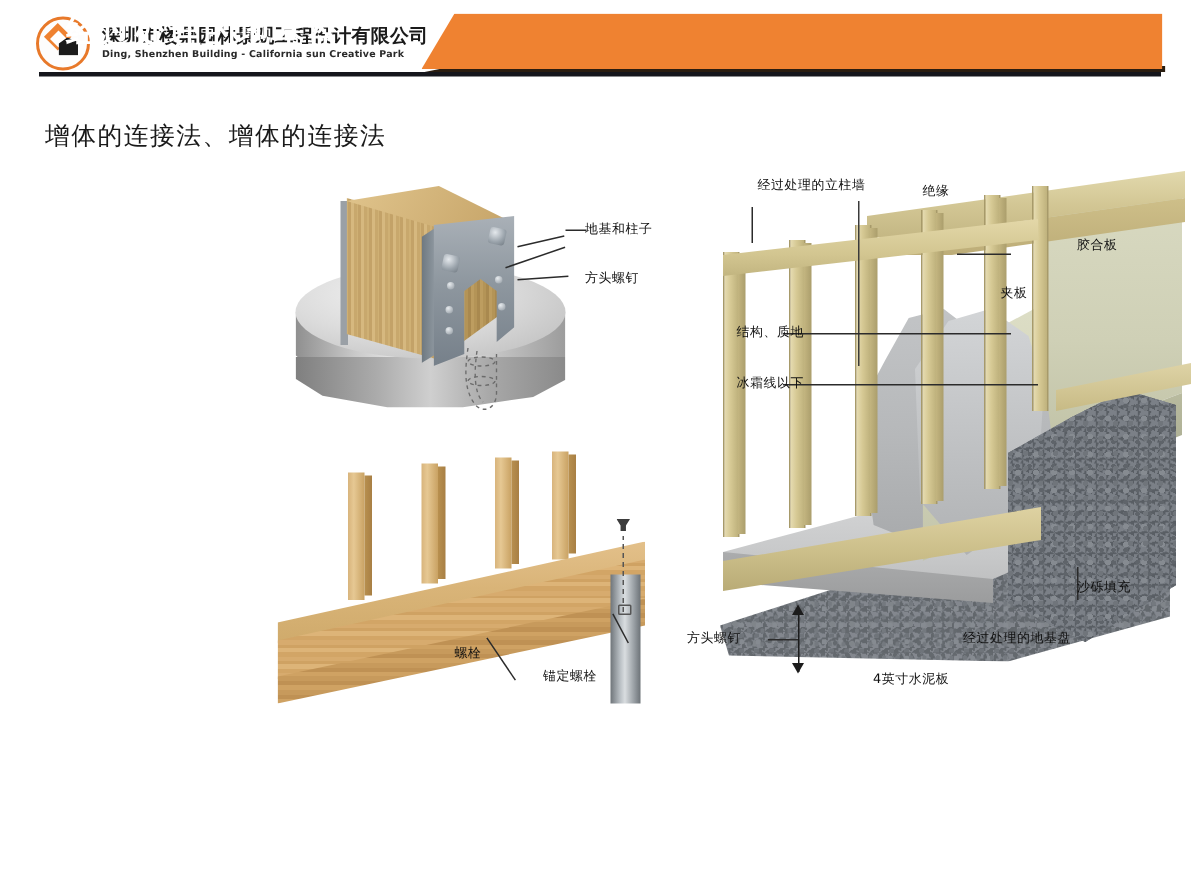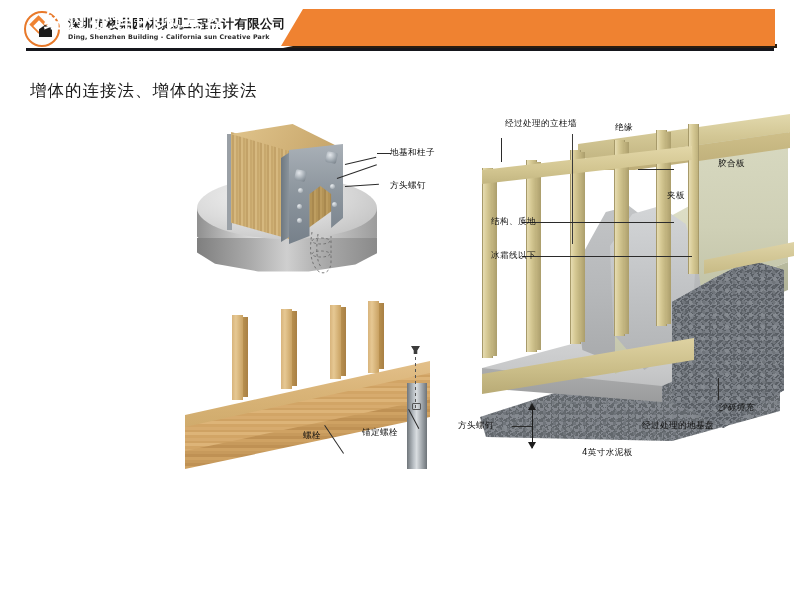--- a/index.html
+++ b/index.html
@@ -518,21 +518,21 @@
 
   <div id="f2-post"></div>
   <div id="f2-anchor-dash"></div>
   <div id="f2-anchor-head"></div>
   <div id="f2-anchor-nut"></div>
 
   <div class="leader h" id="f2-lead-a"></div>
   <div class="leader h" id="f2-lead-b"></div>
 
   <div class="cnlabel" style="left:118px; top:125px;">螺栓</div>
-  <div class="cnlabel" style="left:177px; top:122px;">锚定螺栓</div>
+  <div class="cnlabel" style="left:177px; top:140px;">锚定螺栓</div>
 </div>
 
 <div id="fig3">
 
   <div id="f3-gravel"></div>
   <div id="f3-slab"></div>
   <div id="f3-slab-edge"></div>
 
   <div id="f3-ply"></div>
   <div id="f3-ply-shadow"></div>
@@ -580,14 +580,14 @@
 
   <div class="cnlabel" style="left:30px;  top:8px;margin-left:15px;">经过处理的立柱墙</div>
   <div class="cnlabel" style="left:155px; top:12px;">绝缘</div>
   <div class="cnlabel" style="left:258px; top:48px;">胶合板</div>
   <div class="cnlabel" style="left:207px; top:80px;font-family:Liberation Mono, monospace;">夹板</div>
   <div class="cnlabel" style="left:31px;  top:106px;">结构、质地</div>
   <div class="cnlabel" style="left:31px;  top:140px;">冰霜线以下</div>
   <div class="cnlabel" style="left:-2px;  top:310px;">方头螺钉</div>
   <div class="cnlabel" style="left:122px; top:337px;">4英寸水泥板</div>
   <div class="cnlabel" style="left:182px; top:310px;">经过处理的地基盘</div>
-  <div class="cnlabel" style="left:258px; top:292px;font-style:italic;">沙砾填充</div>
+  <div class="cnlabel" style="left:258px; top:276px;">沙砾填充</div>
 </div>
 
 </body></html>

